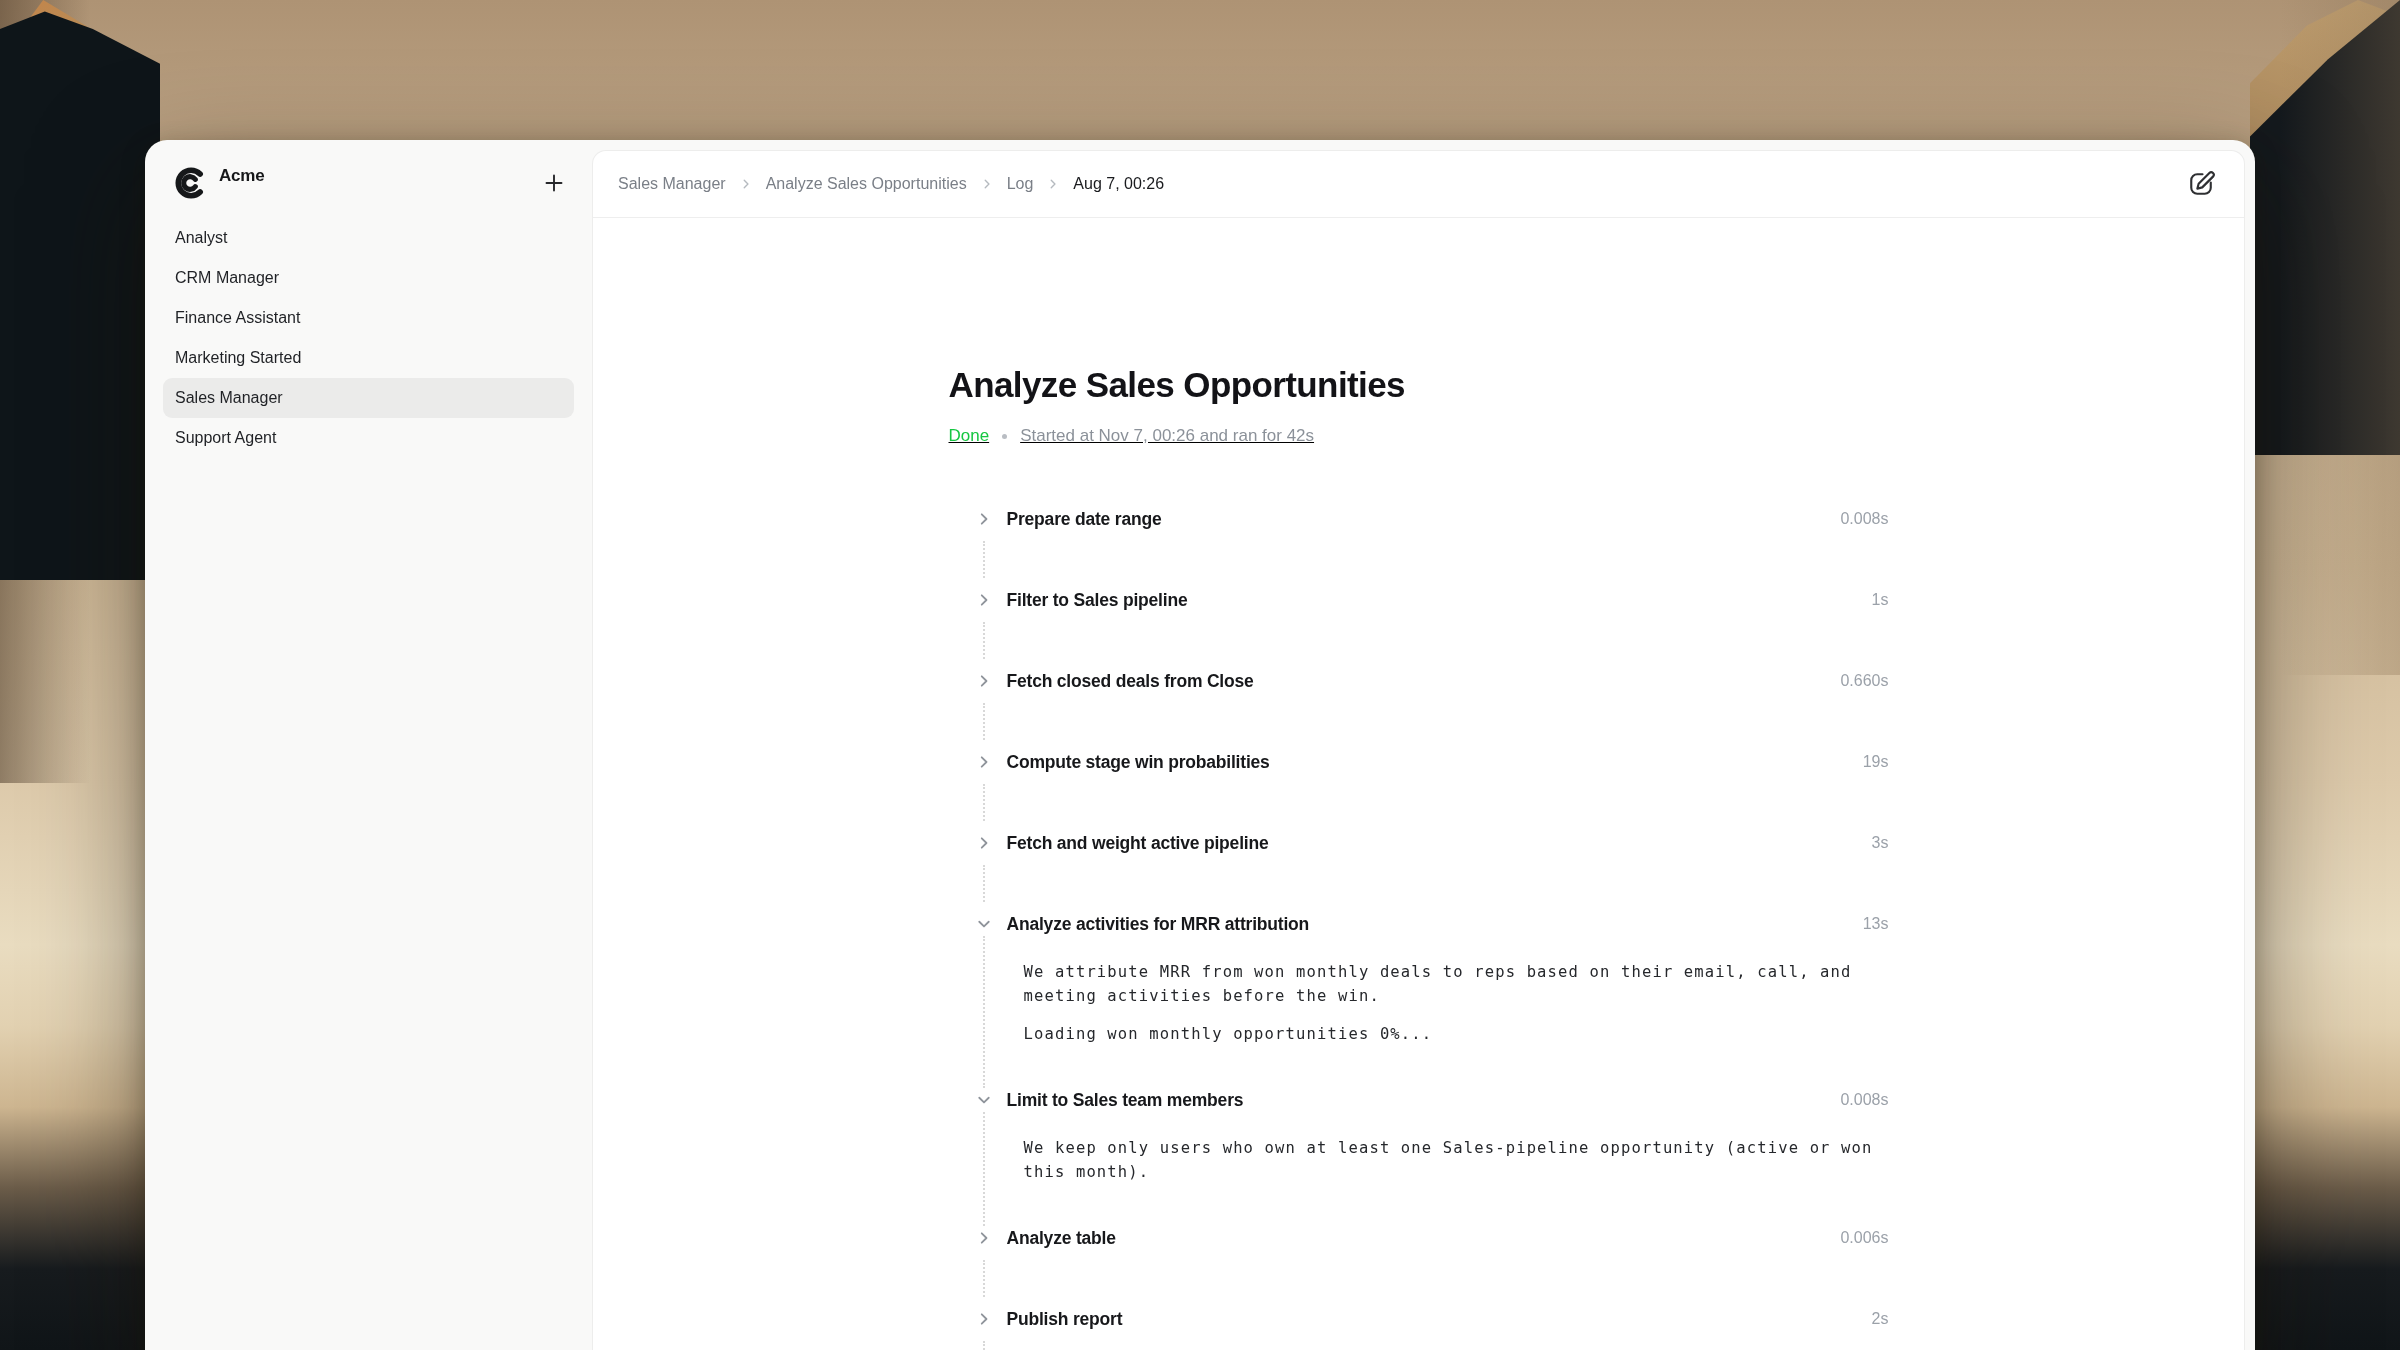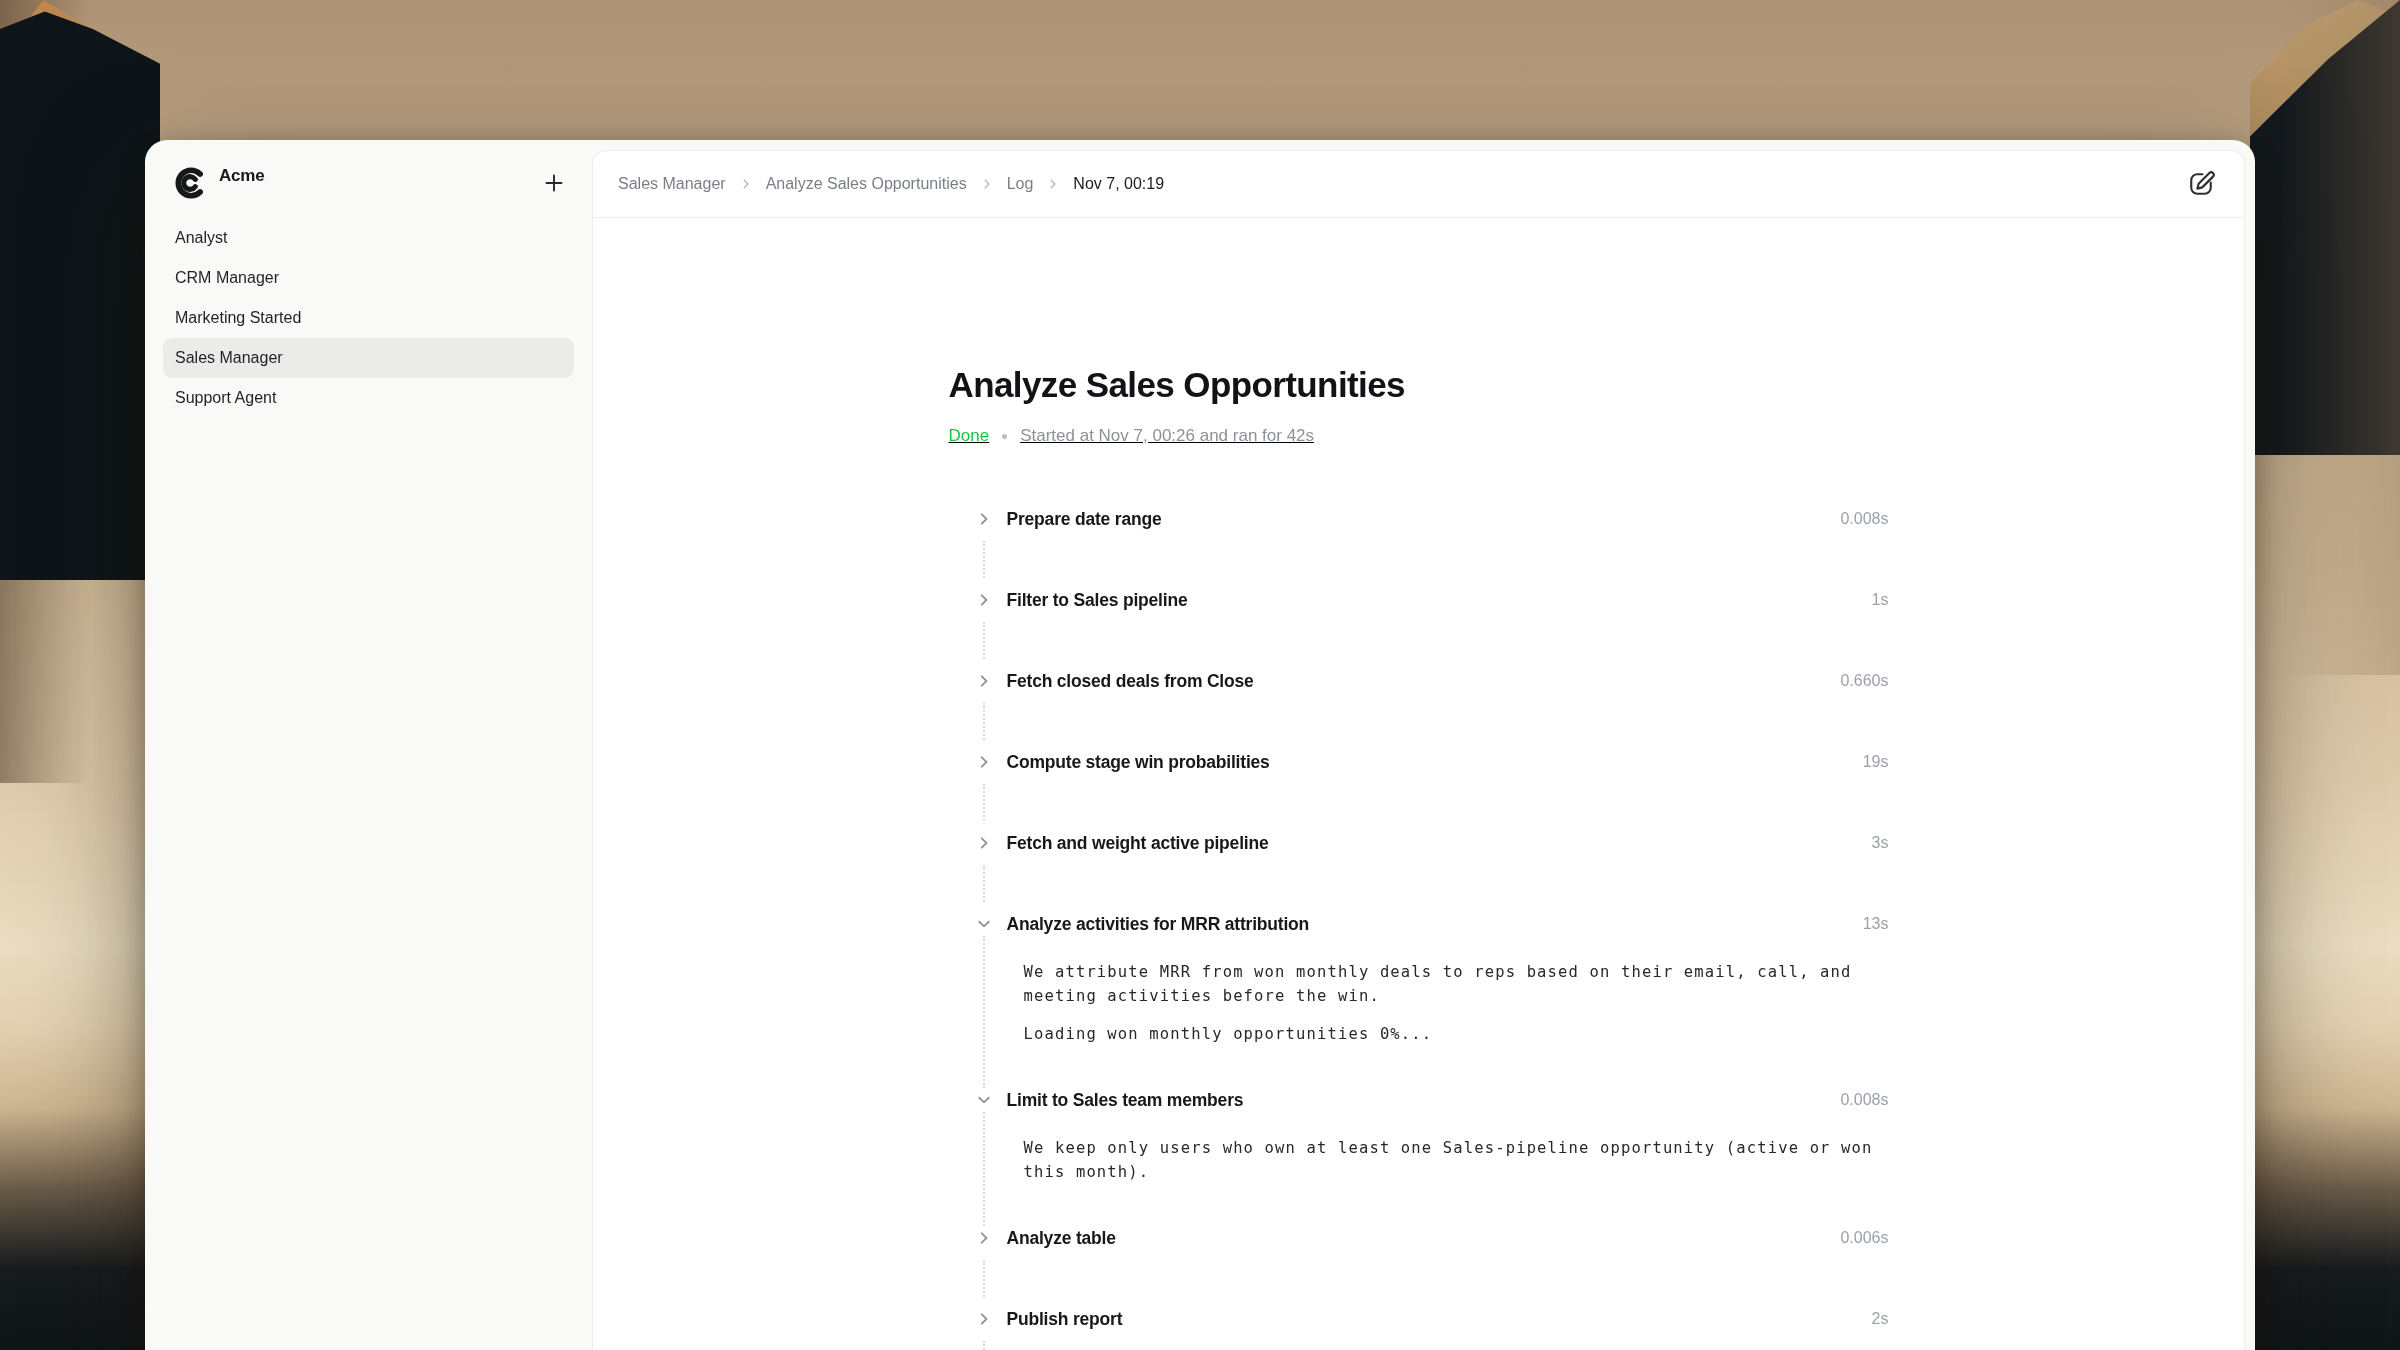--- a/index.html
+++ b/index.html
@@ -101,20 +101,21 @@
           <span style="display:flex">
             <svg viewBox="0 0 24 24" width="24" height="24">
               <path d="M12 4.5v15M4.5 12h15" fill="none" stroke="#27282b" stroke-width="1.9" stroke-linecap="round"></path>
             </svg>
           </span>
         </button>
       </div>
       <nav class="nav" id="sidebar-nav">
           <div class="nav-item">Analyst</div>
           <div class="nav-item">CRM Manager</div>
+          <div class="nav-item">Finance Assistant</div>
           <div class="nav-item">Marketing Started</div>
           <div class="nav-item selected">Sales Manager</div>
           <div class="nav-item">Support Agent</div>
         </nav>
     </aside>
 
     <section class="panel">
       <header class="panel-header">
         <div class="breadcrumb" id="breadcrumb">
             <span class="crumb">Sales Manager</span>
@@ -128,21 +129,21 @@
               <svg viewBox="0 0 16 16" width="14" height="14">
                 <path d="M6 3.8l4.2 4.2L6 12.2" fill="none" stroke="#a9aeb5" stroke-width="1.6" stroke-linecap="round" stroke-linejoin="round"></path>
               </svg>
             </span>
             <span class="crumb">Log</span>
             <span class="crumb-sep">
               <svg viewBox="0 0 16 16" width="14" height="14">
                 <path d="M6 3.8l4.2 4.2L6 12.2" fill="none" stroke="#a9aeb5" stroke-width="1.6" stroke-linecap="round" stroke-linejoin="round"></path>
               </svg>
             </span>
-            <span class="crumb current">Nov 7, 00:19</span>
+            <span class="crumb current">Aug 7, 00:26</span>
           </div>
         <button class="icon-btn">
           <span style="display:flex">
             <svg viewBox="0 0 24 24" width="30" height="30">
               <path d="M13.2 4.2H9a4.8 4.8 0 0 0-4.8 4.8v6A4.8 4.8 0 0 0 9 19.8h6a4.8 4.8 0 0 0 4.8-4.8v-4.2" fill="none" stroke="#2e2f32" stroke-width="1.7" stroke-linecap="round"></path>
               <path d="M18.7 3.2a2.05 2.05 0 0 1 2.9 2.9l-8.6 8.6-3.9 1 1-3.9z" fill="none" stroke="#2e2f32" stroke-width="1.7" stroke-linecap="round" stroke-linejoin="round"></path>
             </svg>
           </span>
         </button>
       </header>

